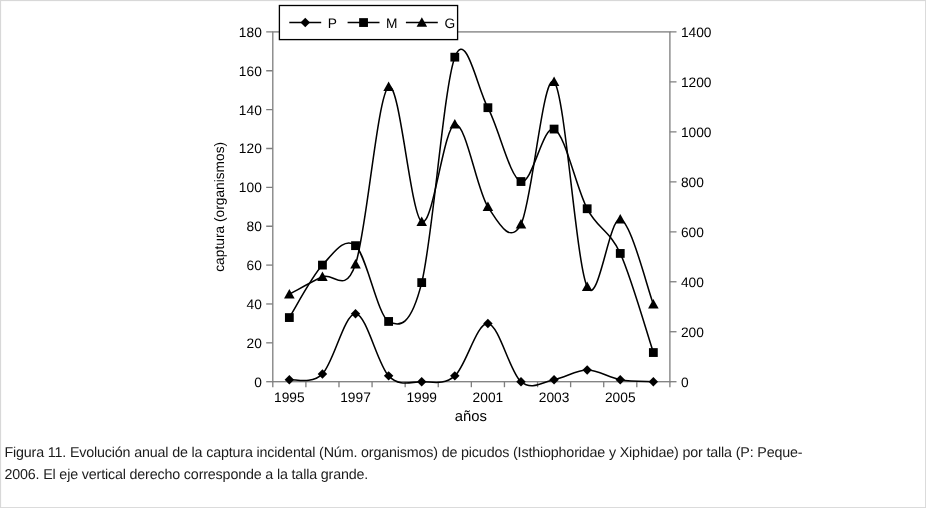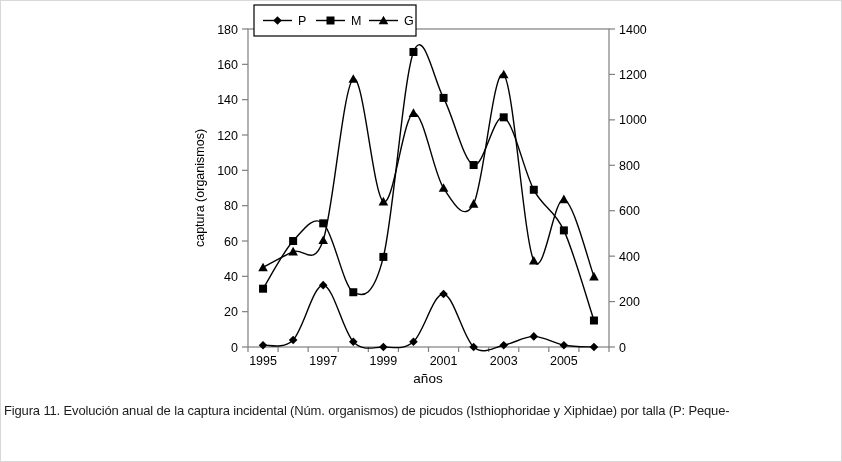--- a/index.html
+++ b/index.html
@@ -152,14 +152,15 @@
           <g>
             <line x1="368" y1="19.5" x2="397" y2="19.5" stroke="#000000" stroke-width="1.4"></line>
             <polygon points="382.5,14.7 387.3,23.34 377.7,23.34" fill="#000000"></polygon>
             <text x="403" y="24" font-size="12.5">G</text>
           </g>
         </g>
     </svg>
   </div>
   <div class="caption">
     <div>Figura 11. Evolución anual de la captura incidental (Núm. organismos) de picudos (Isthiophoridae y Xiphidae) por talla (P: Peque-</div>
+    <div>2006. El eje vertical derecho corresponde a la talla grande.</div>
   </div>
 </div>
 
 </body></html>

